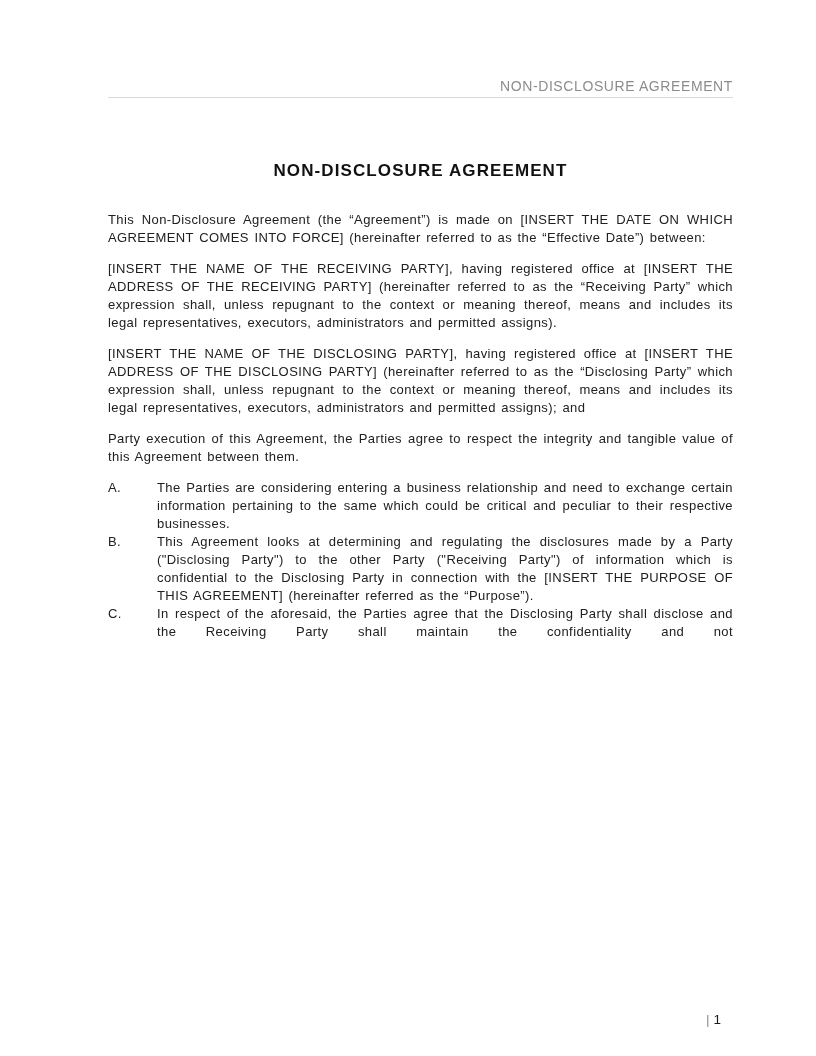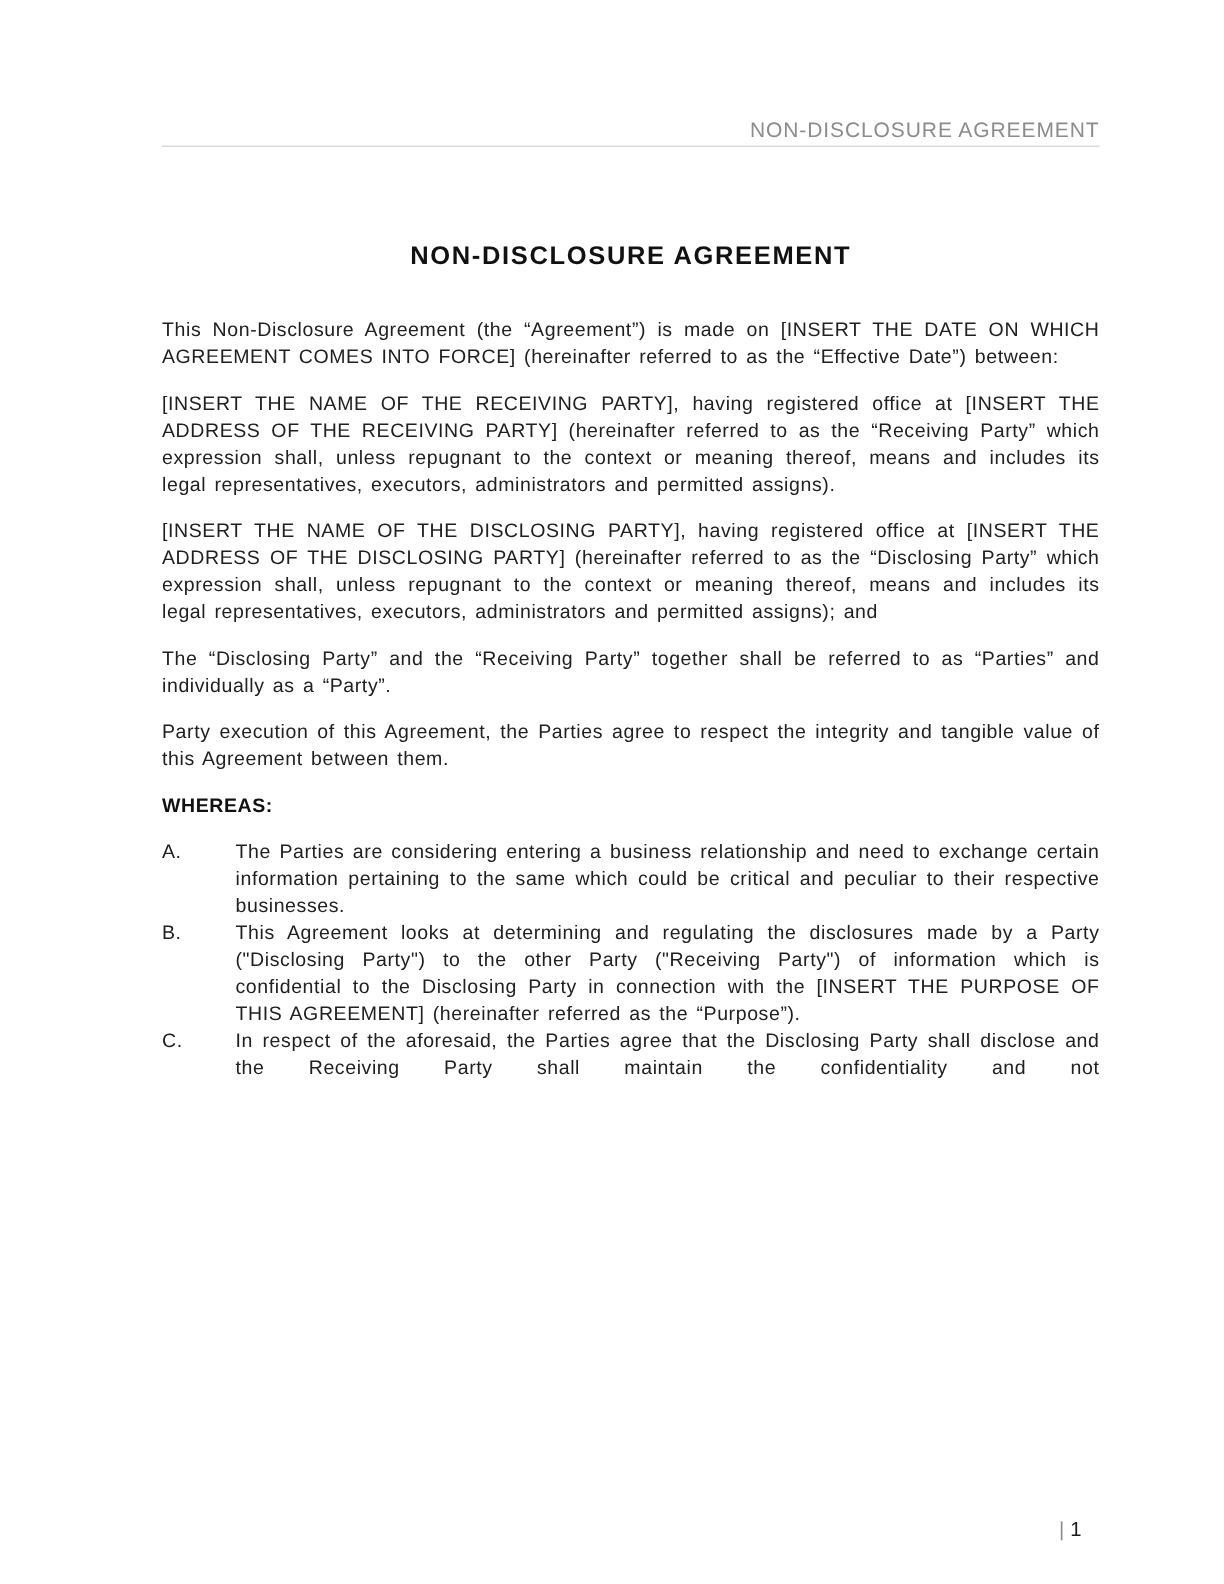--- a/index.html
+++ b/index.html
@@ -93,24 +93,22 @@
     <div class="running-header">
       <span>NON-DISCLOSURE AGREEMENT</span>
     </div>
 
     <div class="doc-title">NON-DISCLOSURE AGREEMENT</div>
 
     <div class="body">
       <p>This Non-Disclosure Agreement (the “Agreement”) is made on [INSERT THE DATE ON WHICH AGREEMENT COMES INTO FORCE] (hereinafter referred to as the “Effective Date”) between:</p>
       <p>[INSERT THE NAME OF THE RECEIVING PARTY], having registered office at [INSERT THE ADDRESS OF THE RECEIVING PARTY] (hereinafter referred to as the “Receiving Party” which expression shall, unless repugnant to the context or meaning thereof, means and includes its legal representatives, executors, administrators and permitted assigns).</p>
       <p>[INSERT THE NAME OF THE DISCLOSING PARTY], having registered office at [INSERT THE ADDRESS OF THE DISCLOSING PARTY] (hereinafter referred to as the “Disclosing Party” which expression shall, unless repugnant to the context or meaning thereof, means and includes its legal representatives, executors, administrators and permitted assigns); and</p>
-      <p>The “Disclosing Party” and the “Receiving Party” together shall be referred to as “Parties” and individually as a “Party”.</p>
       <p>Party execution of this Agreement, the Parties agree to respect the integrity and tangible value of this Agreement between them.</p>
 
-      <div class="whereas-heading">WHEREAS:</div>
 
       <div class="whereas-list">
         <div class="whereas-item">
           <span class="marker">A.</span>
           <span class="item-text">The Parties are considering entering a business relationship and need to exchange certain information pertaining to the same which could be critical and peculiar to their respective businesses.</span>
         </div>
         <div class="whereas-item">
           <span class="marker">B.</span>
           <span class="item-text">This Agreement looks at determining and regulating the disclosures made by a Party ("Disclosing Party") to the other Party ("Receiving Party") of information which is confidential to the Disclosing Party in connection with the [INSERT THE PURPOSE OF THIS AGREEMENT] (hereinafter referred as the “Purpose”).</span>
         </div>

